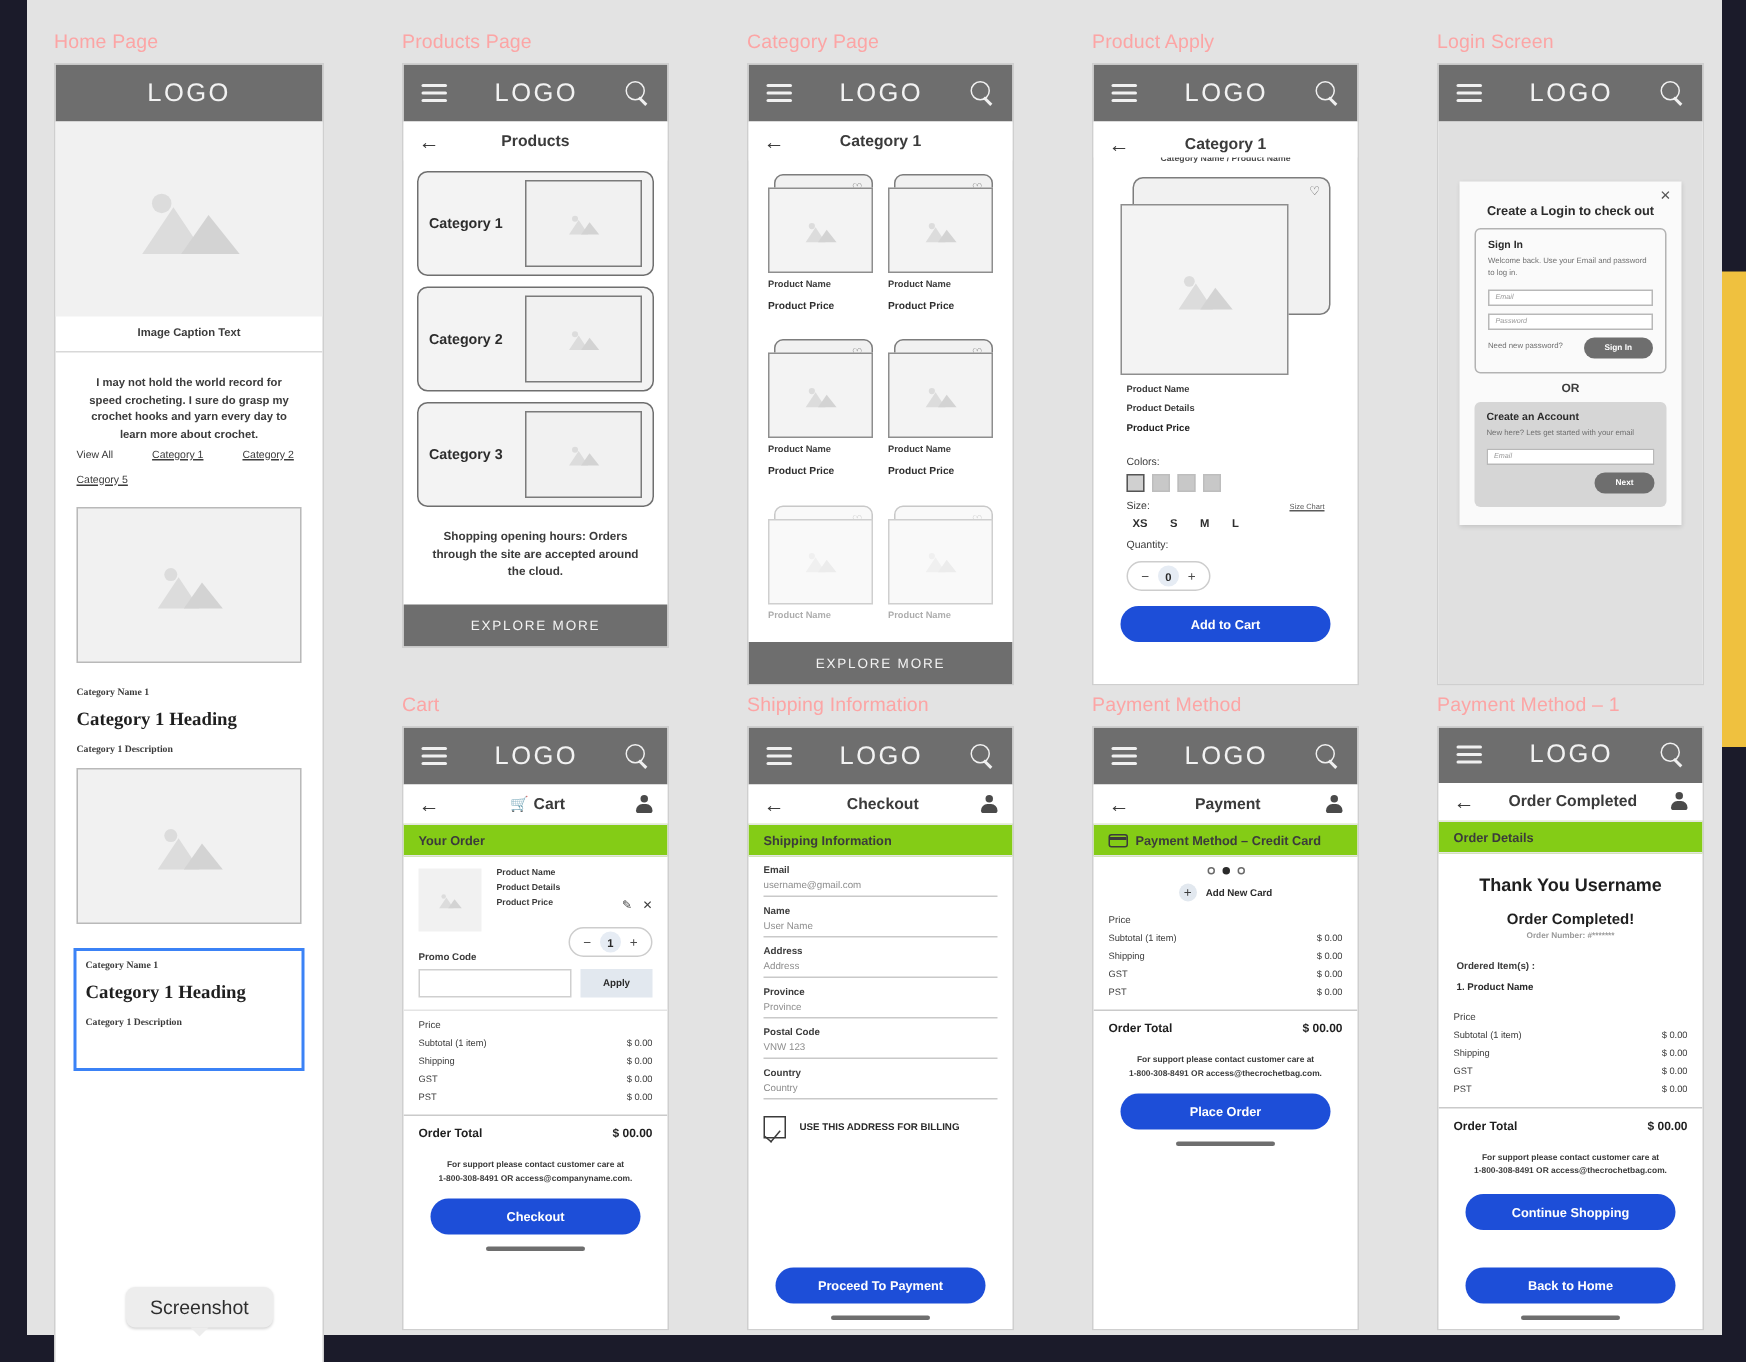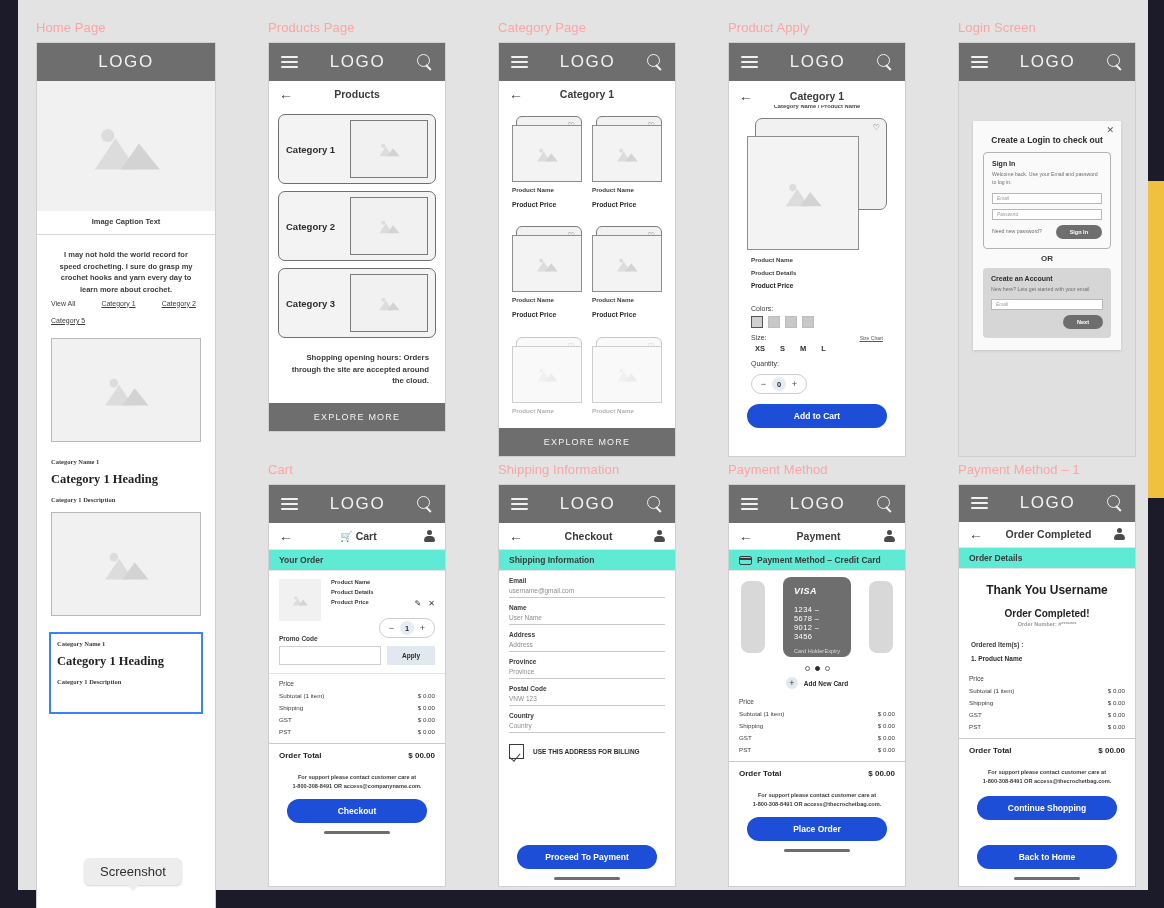--- a/index.html
+++ b/index.html
@@ -68,21 +68,21 @@
   }
   .person-ico::before{
     content:""; position:absolute; left:3px; top:0; width:5px;height:5px;
     background:#4a4a4a; border-radius:50%;
   }
   .person-ico::after{
     content:""; position:absolute; left:0; top:6px; width:11px;height:6px;
     background:#4a4a4a; border-radius:5px 5px 2px 2px;
   }
   .section-strip {
-    background:#5eead4; border-top:1px solid #e4e4e4;border-bottom:1px solid #e4e4e4;
+    background:#84cc16; border-top:1px solid #e4e4e4;border-bottom:1px solid #e4e4e4;
     padding:5px 10px; font-size:8.5px; font-weight:bold; color:#3b3b3b;
     display:flex; align-items:center; gap:5px;
   }
   
   .imgph { background:#f1f1f1; position:relative; }
   .imgph .mount {
     position:absolute; left:50%; top:50%; transform:translate(-50%,-45%);
     width:60%; height:40%;
   }
   .mount svg { width:100%; height:100%; display:block; }
@@ -123,21 +123,21 @@
   }
   
   .prod-card {
     margin:7px 9px; border:1.5px solid #6f6f6f; border-radius:7px;
     background:#f3f3f3; height:70px; display:flex; align-items:center;
     padding:5px 7px; position:relative;
   }
   .prod-card .pc-label { font-size:9.5px; font-weight:bold; color:#2c2c2c; flex:0 0 64px;}
   .prod-card .pc-img { flex:1; height:100%; border:1.5px solid #7b7b7b; }
   .prod-note {
-    font-size:7.8px; font-weight:bold; color:#3b3b3b; text-align:right;
+    font-size:7.8px; font-weight:bold; color:#3b3b3b; text-align:center;
     padding:7px 16px 9px; line-height:1.5;
   }
   .explore {
     background:#6e6e6e; color:#f3f3f3; text-align:center;
     font-size:9px; letter-spacing:1.2px; padding:9px 0; font-weight:500;
   }
   
   .cat-grid { display:flex; flex-wrap:wrap; padding:5px 8px 0; }
   .cgi { width:50%; padding:4px 5px 8px; }
   .cgi-stack { position:relative; height:66px; }
@@ -788,38 +788,20 @@
       </div>
       <div class="subbar">
         <div class="back-arrow">←</div>
         <div class="sub-title">Payment</div>
         <div class="person-ico"></div>
       </div>
       <div class="section-strip">
         <span class="card-ico"></span>
         <span>Payment Method – Credit Card</span>
       </div>
-      <div style="position:relative; padding:0 24px;">
-        <div class="card-carousel">
-          <div class="cc-side l"></div>
-          <div class="cc-side r"></div>
-          <div class="cc-main">
-            <div class="cc-visa">VISA</div>
-            <div class="cc-num">1234 – 5678 – 9012 – 3456</div>
-            <div class="cc-row">
-              <span>Card Holder</span>
-              <span>Expiry</span>
-            </div>
-            <div class="cc-row2">
-              <span>Username</span>
-              <span>MM/YY</span>
-            </div>
-          </div>
-        </div>
-      </div>
       <div class="dots">
         <span class="dot"></span>
         <span class="dot on"></span>
         <span class="dot"></span>
       </div>
       <div class="addcard">
         <span class="plus-circ">+</span>
         <span class="al">Add New Card</span>
       </div>
       <div class="price-tbl" style="border-top:none; padding-top:5px;">

